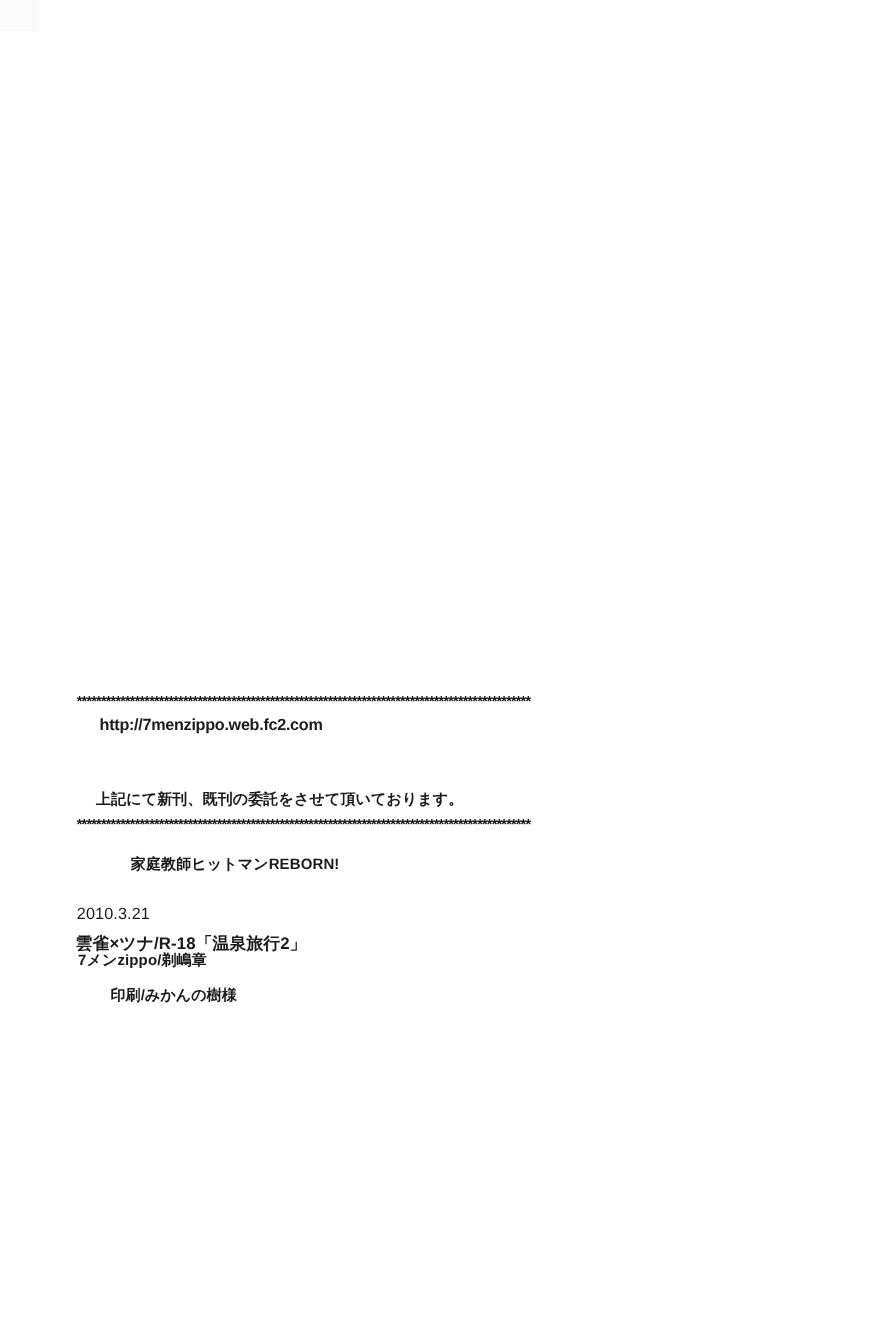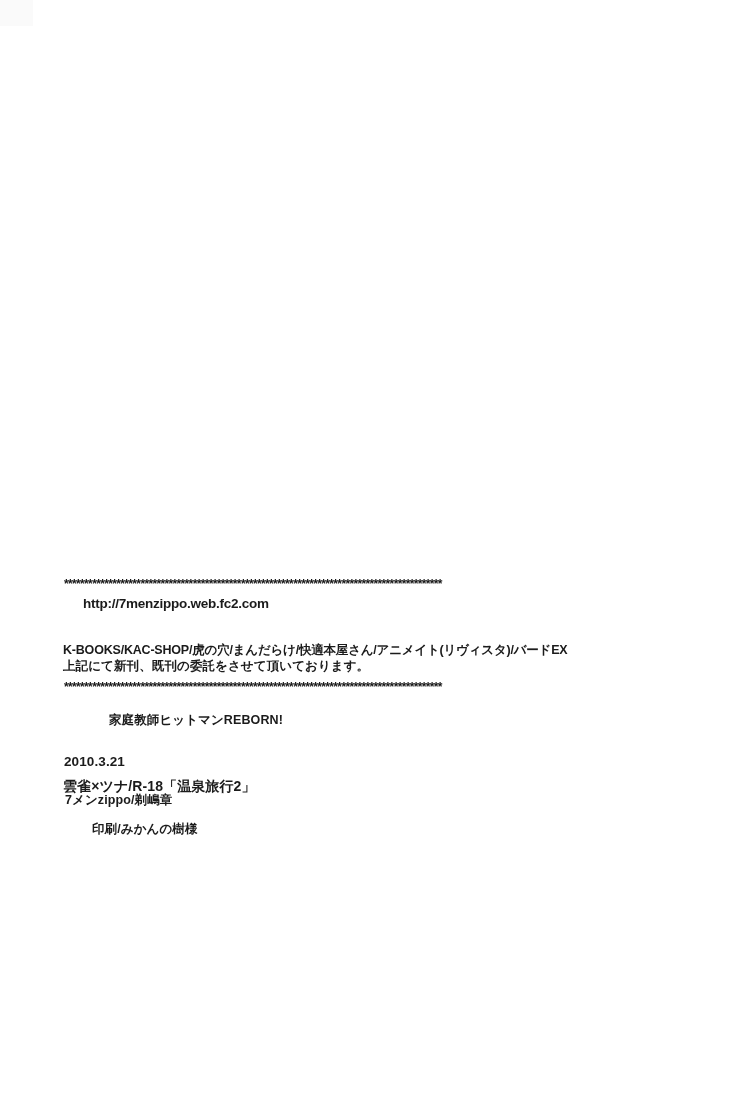--- a/index.html
+++ b/index.html
@@ -41,40 +41,39 @@
     font-size: 12px;
     font-weight: 700;
     letter-spacing: -0.65px;
     color: #161616;
   }
   .divider.top-rule    { top: 577px; }
   .divider.bottom-rule { top: 680px; }
   .url-line       { top: 596px; left: 67px; font-size: 13.5px; letter-spacing: -0.25px; font-weight: 600; padding-left: 16px; }
   .site-desc      { top: 612px; left: 67px; font-size: 12.5px; font-weight: 600; }
   .shops-line     { top: 642px; left: 63px; font-size: 12.5px; font-weight: 600; letter-spacing: -0.2px; }
-  .shops-note     { top: 658px; left: 63px; font-size: 12.5px; font-weight: 600; text-align: right; }
+  .shops-note     { top: 658px; left: 80px; font-size: 12.5px; font-weight: 600; text-align: right; }
   .series-line    { top: 712px; left: 65px; font-size: 12.5px; font-weight: 600; padding-left: 44px; }
   .title-line     { top: 737px; left: 63px; font-size: 14px;   font-weight: 600; margin-top: 41px; }
-  .date-line      { top: 754px; left: 64px; font-size: 13.5px; font-weight: 700; }
+  .date-line      { top: 754px; left: 64px; font-size: 13.5px; font-weight: 400; }
   .circle-line    { top: 792px; left: 65px; font-size: 12.5px; font-weight: 600; text-align: right; }
   .printer-line   { top: 821px; left: 64px; font-size: 12.5px; font-weight: 600; padding-left: 28px; }
 </style>
 </head>
 <body>
 
 <div class="page">
 
   <div class="scan-artifact"></div>
 
   <div class="line divider top-rule">**********************************************************************************************</div>
 
   <div class="line url-line">http://7menzippo.web.fc2.com</div>
 
 
-  <div class="line shops-line">K-BOOKS/KAC-SHOP/虎の穴/まんだらけ/快適本屋さん/アニメイト(リヴィスタ)/バードEX</div>
 
   <div class="line shops-note">上記にて新刊、既刊の委託をさせて頂いております。</div>
 
   <div class="line divider bottom-rule">**********************************************************************************************</div>
 
   <div class="line series-line">家庭教師ヒットマンREBORN!</div>
 
   <div class="line title-line">雲雀×ツナ/R-18「温泉旅行2」</div>
 
   <div class="line date-line">2010.3.21</div>

